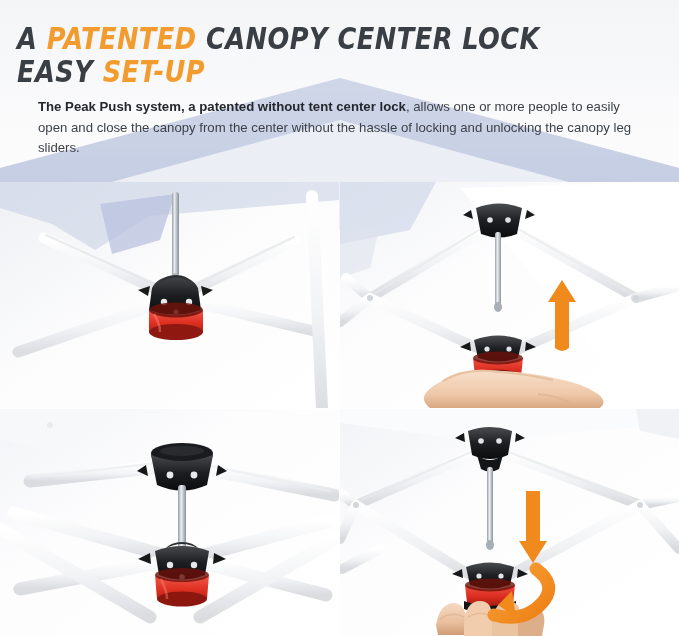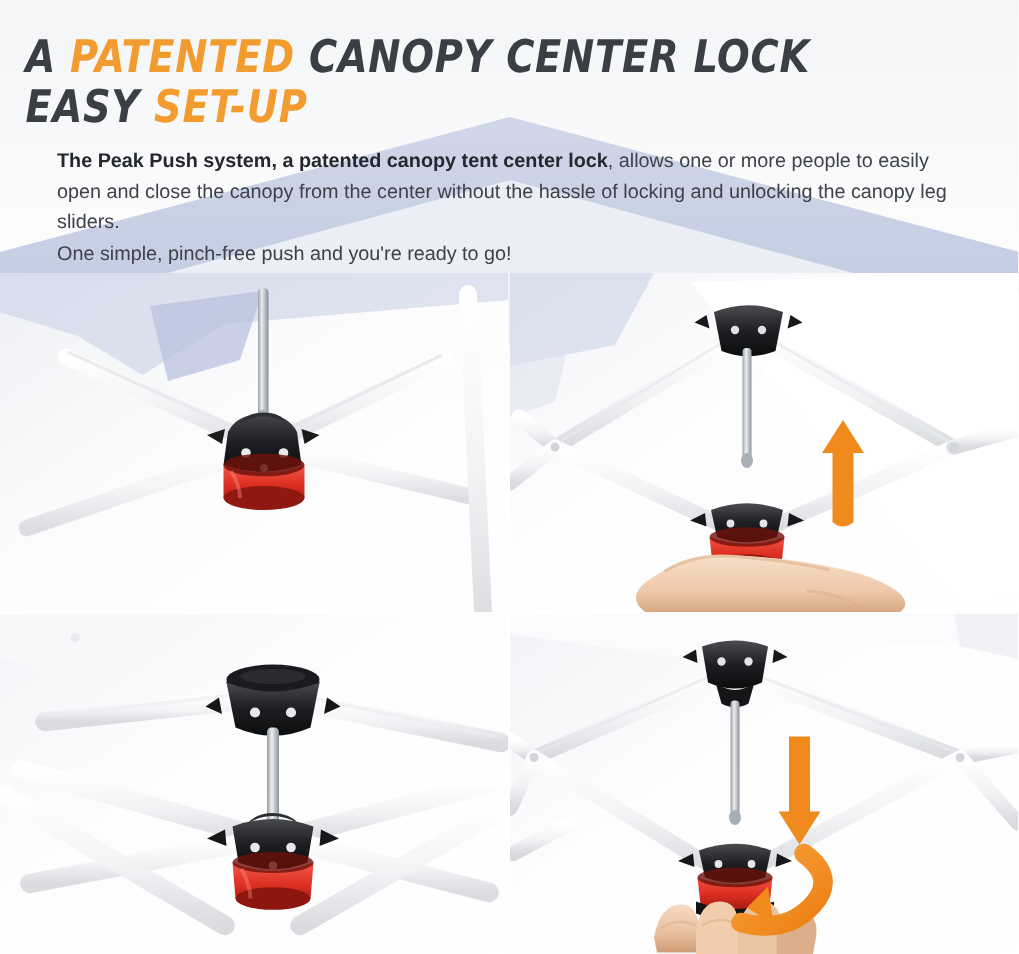--- a/index.html
+++ b/index.html
@@ -50,21 +50,21 @@
       </linearGradient>
     </defs>
     <path d="M340 78 L679 168 L679 196 L620 196 L340 120 L60 196 L0 196 L0 168 Z" fill="url(#roofG)" opacity=".85"></path>
     <path d="M340 78 L679 168 L679 230 L0 230 L0 168 Z" fill="#c8cfe6" opacity=".30"></path>
   </svg>
 
   <div class="header">
     <div class="headline"><span>A </span><span class="hl-orange">PATENTED</span><span> CANOPY CENTER LOCK</span></div>
     <div class="headline"><span>EASY </span><span class="hl-orange">SET-UP</span></div>
 
-    <div class="subcopy"><span class="bold">The Peak Push system, a patented canopy tent center lock</span><span>, allows one or more people to easily open and close the canopy from the center without the hassle of locking and unlocking the canopy leg sliders.</span><br><span>One simple, pinch-free push and you're ready to go!</span></div>
+    <div class="subcopy"><span class="bold">The Peak Push system, a patented without tent center lock</span><span>, allows one or more people to easily open and close the canopy from the center without the hassle of locking and unlocking the canopy leg sliders.</span><br></div>
   </div>
 
   <div class="grid">
 
     <div class="panel p1">
       <svg viewBox="0 0 339 226" preserveAspectRatio="none">
         <defs>
           <linearGradient id="bgW1" x1="0" y1="0" x2="1" y2="1">
             <stop offset="0%" stop-color="#eef0f3"></stop>
               <stop offset="45%" stop-color="#fcfcfd"></stop>

